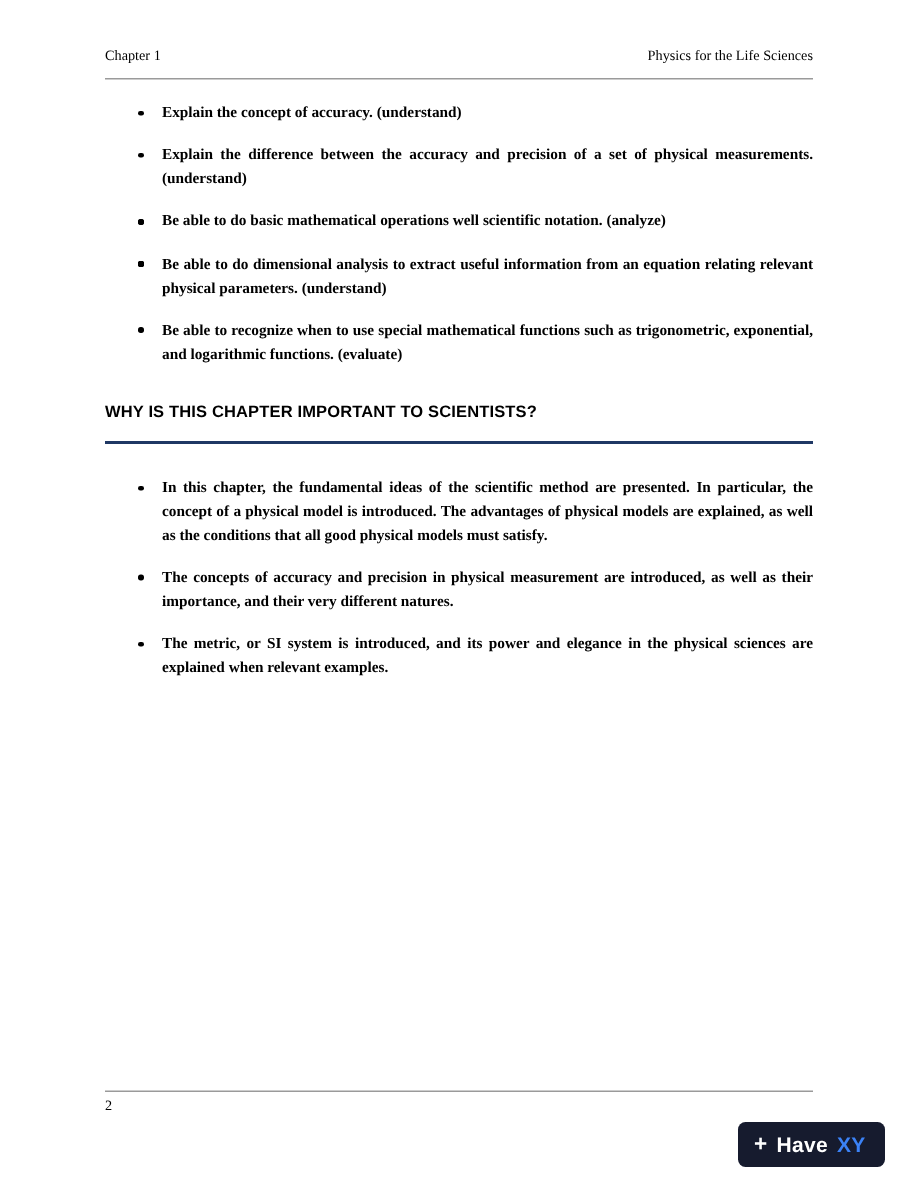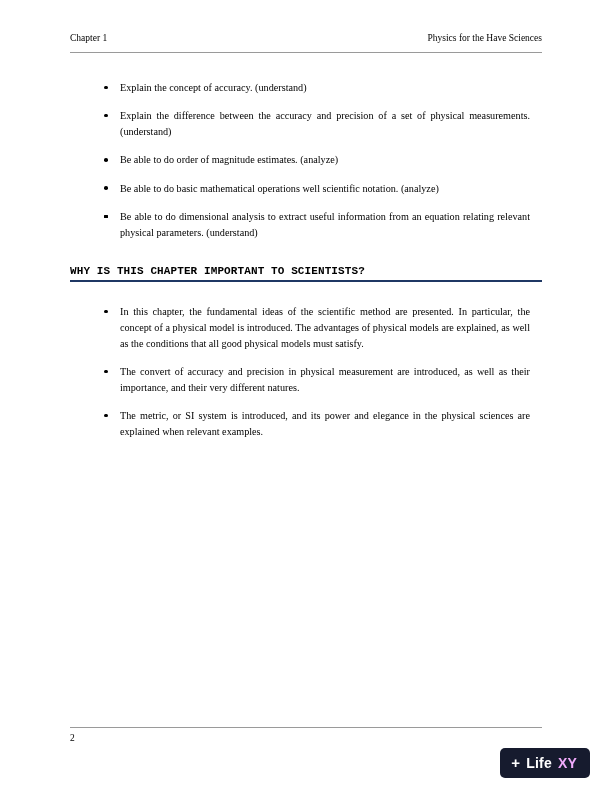--- a/index.html
+++ b/index.html
@@ -42,22 +42,23 @@
     background: #9a9a9a;
   }
   .content {
     position: absolute;
     left: 70px;
     top: 68px;
     width: 472px;
   }
   ul.bullets {
     list-style: none;
-    margin: 12px;
+    margin: 0;
     padding: 0;
+    font-weight: bold;
   }
   ul.bullets li {
     position: relative;
     padding-left: 38px;
     margin-bottom: 12.5px;
     font-size: 10.2px;
     line-height: 1.55;
     text-align: justify;
     text-justify: inter-word;
   }
@@ -66,23 +67,23 @@
     left: 22px;
     top: 5.5px;
     width: 3.6px;
     height: 3.6px;
     background: #000;
     border-radius: 50%;
   }
   .section-heading {
     font-size: 11px;
     font-weight: bold;
-    font-family: Liberation Mono, monospace;
+    font-family: Liberation Sans, sans-serif;
     margin-top: 24px;
-    margin-bottom: 3px;
+    margin-bottom: 13px;
     letter-spacing: 0.1px;
   }
   .heading-rule {
     width: 472px;
     height: 2.5px;
     background: #1f3864;
     margin-bottom: 22px;
   }
   .footer-rule {
     position: absolute;
@@ -115,90 +116,93 @@
     letter-spacing: 0.2px;
   }
   .watermark .plus {
     font-size: 15px;
     font-weight: bold;
     line-height: 1;
     display: inline-block;
     transform: translateY(-1px);
   }
   .watermark .brand-xy {
-    color: #f0abfc;
+    color: #3b82f6;
   }
 </style>
 </head>
 <body>
 
 <div class="page">
 
   <div class="header">
     <span>Chapter 1</span>
-    <span>Physics for the Have Sciences</span>
+    <span>Physics for the Life Sciences</span>
   </div>
   <div class="header-rule"></div>
 
   <div class="content">
 
     <ul class="bullets">
       <li>
         <span class="dot"></span>
         <span>Explain the concept of accuracy. (understand)</span>
       </li>
       <li>
         <span class="dot"></span>
         <span>Explain the difference between the accuracy and precision of a set of physical measurements. (understand)</span>
       </li>
       <li>
         <span class="dot"></span>
-        <span>Be able to do order of magnitude estimates. (analyze)</span>
       </li>
       <li>
         <span class="dot"></span>
         <span>Be able to do basic mathematical operations well scientific notation. (analyze)</span>
       </li>
       <li>
         <span class="dot"></span>
       </li>
       <li>
         <span class="dot"></span>
       </li>
       <li>
         <span class="dot"></span>
       </li>
       <li>
         <span class="dot"></span>
         <span>Be able to do dimensional analysis to extract useful information from an equation relating relevant physical parameters. (understand)</span>
+      </li>
+      <li>
+        <span class="dot"></span>
+        <span>Be able to recognize when to use special mathematical functions such as trigonometric, exponential, and logarithmic functions. (evaluate)</span>
       </li>
     </ul>
 
     <div class="section-heading">WHY IS THIS CHAPTER IMPORTANT TO SCIENTISTS?</div>
     <div class="heading-rule"></div>
 
     <ul class="bullets">
       <li>
         <span class="dot"></span>
         <span>In this chapter, the fundamental ideas of the scientific method are presented. In particular, the concept of a physical model is introduced. The advantages of physical models are explained, as well as the conditions that all good physical models must satisfy.</span>
       </li>
       <li>
         <span class="dot"></span>
-        <span>The convert of accuracy and precision in physical measurement are introduced, as well as their importance, and their very different natures.</span>
+        <span>The concepts of accuracy and precision in physical measurement are introduced, as well as their importance, and their very different natures.</span>
       </li>
       <li>
         <span class="dot"></span>
         <span>The metric, or SI system is introduced, and its power and elegance in the physical sciences are explained when relevant examples.</span>
       </li>
     </ul>
 
   </div>
 
   <div class="footer-rule"></div>
   <div class="page-number">2</div>
 
   <div class="watermark">
     <span class="plus">+</span>
-    <span>Life</span>
+    <span>Have</span>
       <span class="brand-xy">XY</span>
   </div>
 
 </div>
 
 </body></html>

